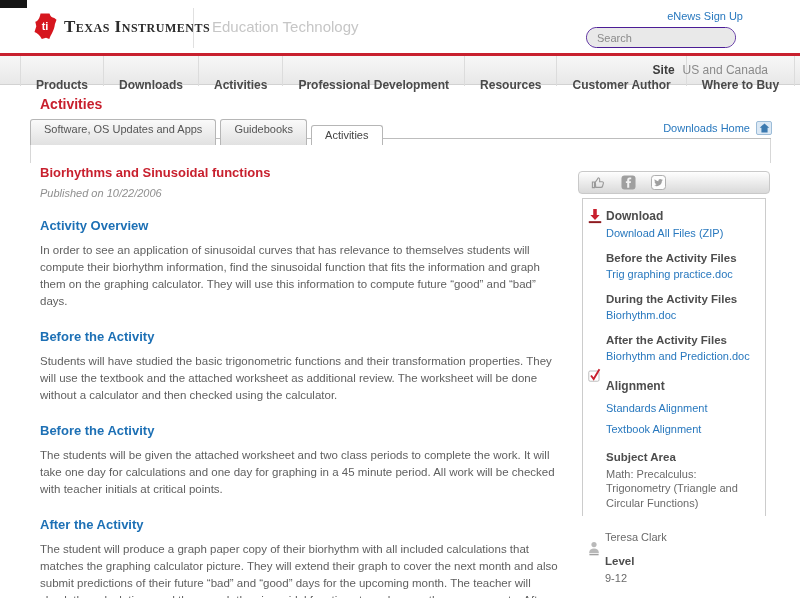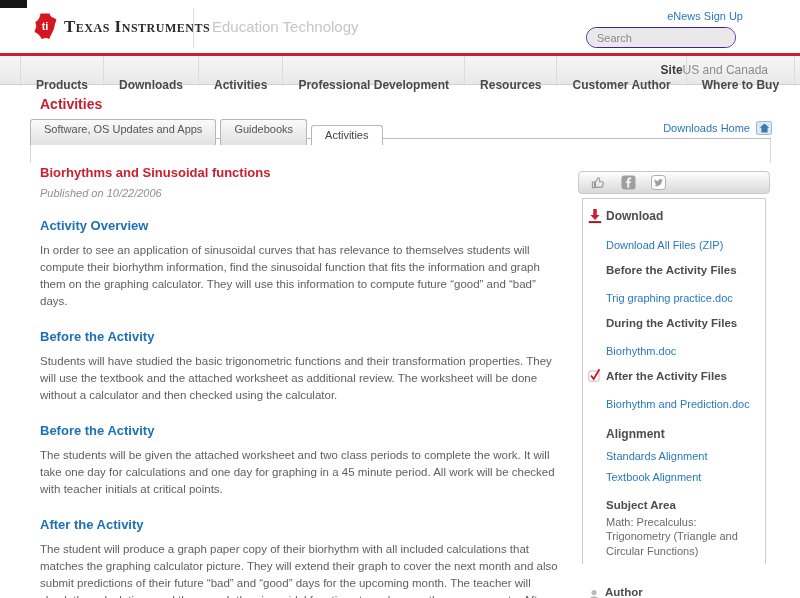--- a/index.html
+++ b/index.html
@@ -35,21 +35,21 @@
     position:absolute; left:0; top:56px; width:800px; height:29px;
     background:linear-gradient(#f7f7f7,#e8e8e8); border-bottom:1px solid #d2d2d2; display:flex;
   }
   .nav-items { display:flex; margin-left:20px; }
   .nav-item {
     padding:15px 15px; line-height:28px; font-size:12px; font-weight:bold; color:#4a4a4a;
     border-right:1px solid #dcdcdc; cursor:pointer; white-space:nowrap;
   }
   .nav-item:first-child { border-left:1px solid #dcdcdc; }
   .site-box { position:absolute; right:32px; top:0; line-height:28px; font-size:12px; }
-  .site-label { font-weight:bold; color:#3c3c3c; }
+  .site-label { font-weight:bold; color:#3c3c3c; margin-right:8px; }
   .site-value { color:#8a8a8a; }
   
   .page-heading { position:absolute; left:40px; top:96px; font-size:14px; font-weight:bold; color:#c8202e; }
   .tab-row { position:absolute; left:30px; top:119px; display:flex; align-items:flex-end; z-index:3; }
   .tab {
     height:26px; line-height:18px; padding:0 13px; margin-right:4px; font-size:11px; color:#555;
     border:1px solid #b6b6b6; border-bottom:none; border-radius:3px 3px 0 0;
     background:linear-gradient(#fafafa,#e1e1e1); cursor:pointer; white-space:nowrap;
   }
   .tab.active { background:#fff; height:20px; color:#444; position:relative; z-index:4; }
@@ -76,21 +76,21 @@
   }
   .social-icon { width:15px; height:15px; display:block; cursor:pointer; }
   .panel {
     margin-top:4px; margin-left:4px; width:184px;
     border:1px solid #ccc; border-bottom:none;
     padding:10px 8px 6px 23px; position:relative;
   }
   .gutter-icon { position:absolute; left:4px; width:16px; height:16px; }
   .blk-label { font-size:11.5px; font-weight:bold; color:#4d4d4d; }
   .blk-label.lg { font-size:12px; }
-  .blk-link { display:inline-block; font-size:11px; color:#2878be; text-decoration:none; margin-top:16px; cursor:pointer; }
+  .blk-link { display:inline-block; font-size:11px; color:#2878be; text-decoration:none; margin-top:4px; cursor:pointer; }
   .file-group { margin-top:13px; }
   .align-block { margin-top:17px; }
   .align-block .blk-link { display:block; margin-top:9px; }
   .subject-block { margin-top:16px; }
   .subject-text { font-size:11px; color:#6a6a6a; line-height:1.3; margin-top:4px; }
   .meta { margin-left:4px; padding-left:23px; position:relative; padding-top:10px; }
   .meta-label { font-size:11.5px; font-weight:bold; color:#4d4d4d; margin-top:12px; }
   .meta-label:first-child { margin-top:0; }
   .meta-value { font-size:11px; color:#6a6a6a; margin-top:5px; }
 </style>
@@ -220,21 +220,20 @@
         <div class="subject-text">Math: Precalculus: Trigonometry (Triangle and Circular Functions)</div>
       </div>
     </div>
 
     <div class="meta">
       <svg class="gutter-icon" style="top:24px" viewBox="0 0 16 16">
         <circle cx="8" cy="4.6" r="2.6" fill="#b9b9b9"></circle>
         <path d="M3.2 12.4c0-2.7 2.1-3.9 4.8-3.9s4.8 1.2 4.8 3.9v.8H3.2z" fill="#b9b9b9"></path>
         <rect x="3.4" y="14" width="9.2" height="1.3" fill="#a0a0a0"></rect>
       </svg>
-      <div class="meta-label">Author</div>
       <div class="meta-value">Teresa Clark</div>
 
       <div class="meta-label">Level</div>
       <div class="meta-value">9-12</div>
 
     </div>
   </div>
 
 </div>
 

